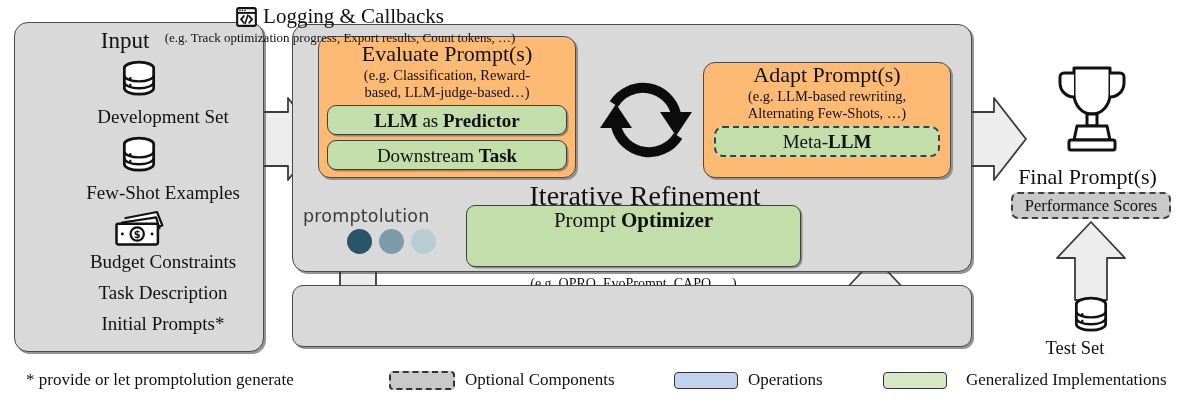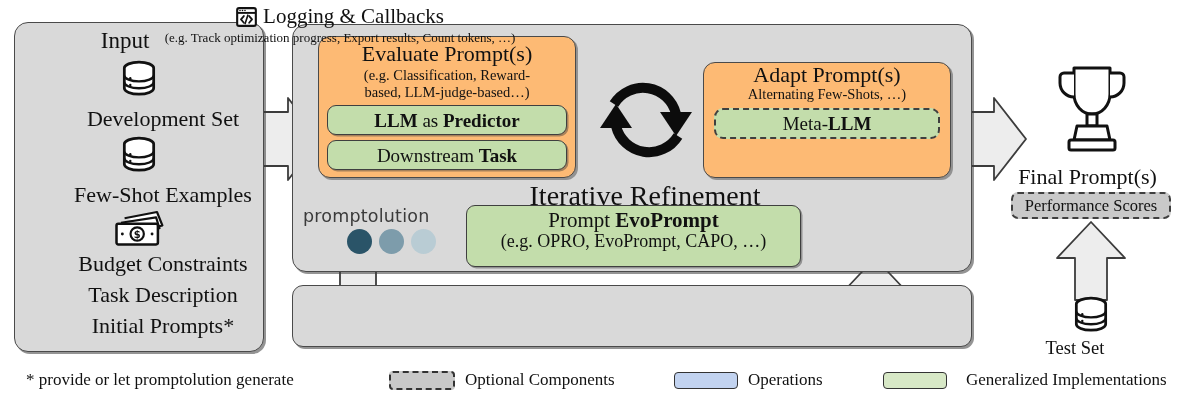--- a/index.html
+++ b/index.html
@@ -41,21 +41,21 @@
   }
 
   .ttl{font-size:22px;line-height:1.05;text-align:center;}
   .sub{font-size:14.5px;line-height:1.14;text-align:center;}
   .chiptxt{font-size:19px;text-align:center;line-height:1;white-space:nowrap;}
   .b{font-weight:bold;}
 
   
   #input-panel{left:14px;top:22px;width:250px;height:330px;}
   #input-title{left:0;top:28px;width:250px;font-size:23px;text-align:center;}
-  .inlabel{width:298px;left:0;text-align:center;font-size:22px;}
+  .inlabel{width:298px;left:0;text-align:center;font-size:19px;}
   .iconwrap{left:0;width:250px;text-align:center;}
 
   
   #pipeline-panel{left:292px;top:24px;width:680px;height:248px;}
   #evaluate-box{left:318px;top:36px;width:258px;height:142px;}
   #adapt-box{left:703px;top:62px;width:248px;height:116px;}
   #iterative-label{left:430px;top:180px;width:430px;text-align:center;font-size:28px;}
   #optimizer-box{left:466px;top:205px;width:335px;height:62px;}
   #promptolution-logo{left:303px;top:206px;width:150px;}
   #logo-word{font-family:"DejaVu Sans","Liberation Sans",sans-serif;
@@ -161,33 +161,34 @@
 
 <svg class="abs" style="left:592px;top:68px;" width="108" height="104" viewBox="0 0 108 104">
   <path d="M22 36 A34 34 0 0 1 84 46" fill="none" stroke="#0c0c0c" stroke-width="10" stroke-linecap="butt"></path>
   <polygon points="68,44 100,44 84,68" fill="#0c0c0c"></polygon>
   <path d="M86 68 A34 34 0 0 1 24 58" fill="none" stroke="#0c0c0c" stroke-width="10" stroke-linecap="butt"></path>
   <polygon points="8,60 40,60 24,36" fill="#0c0c0c"></polygon>
 </svg>
 
 <div class="abs opbox" id="adapt-box">
   <div class="ttl" style="margin-top:0;">Adapt Prompt(s)</div>
+  <div class="sub" style="margin-top:2px;">(e.g. LLM-based rewriting,</div>
   <div class="sub">Alternating Few-Shots, …)</div>
   <div class="optbox" style="margin:5px 10px 0 10px;height:27px;display:flex;align-items:center;justify-content:center;">
     <span class="chiptxt"><span>Meta-</span><span class="b">LLM</span></span>
   </div>
 </div>
 
 <div class="abs" id="iterative-label">Iterative Refinement</div>
 
 <div class="abs genbox" id="optimizer-box">
   <div style="text-align:center;font-size:21px;margin-top:3px;line-height:1.1;">
-    <span>Prompt </span><span class="b">EvoPrompt</span>
-  </div>
-  <div style="text-align:center;font-size:18px;line-height:1.1;">(e.g. OPRO, EvoPrompt, CAPO, …)</div>
+    <span>Prompt </span><span class="b">Optimizer</span>
+  </div>
+  <div style="text-align:center;font-size:14px;line-height:1.1;margin-top:44px;">(e.g. OPRO, EvoPrompt, CAPO, …)</div>
 </div>
 
 <div class="abs" id="promptolution-logo">
   <div id="logo-word">promptolution</div>
   <div style="margin-top:3px;margin-left:44px;display:flex;gap:7px;">
     <span class="dot" id="dot0" style="background: rgb(42, 84, 104);"></span>
     <span class="dot" id="dot1" style="background: rgb(125, 156, 171);"></span>
     <span class="dot" id="dot2" style="background: rgb(185, 204, 212);"></span>
   </div>
 </div>

